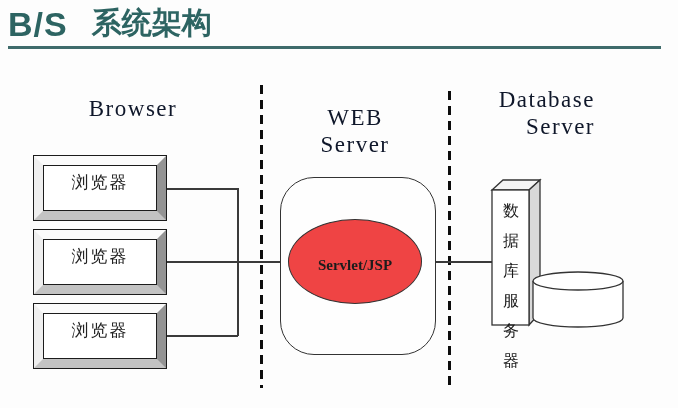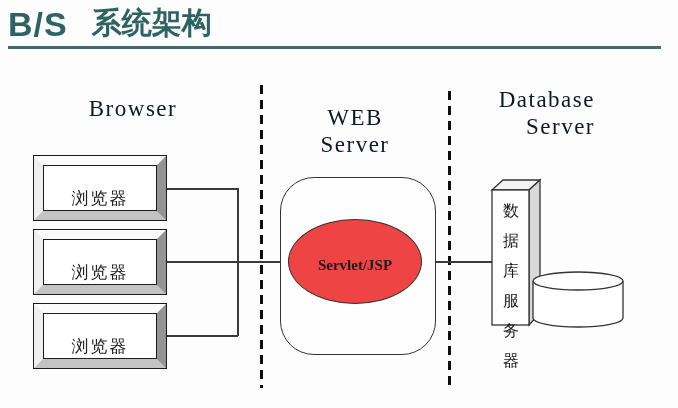--- a/index.html
+++ b/index.html
@@ -55,21 +55,21 @@
   }
   .bbox-1 { top:155px; } .bbox-2 { top:229px; } .bbox-3 { top:303px; }
   .bbox-bevel {
     width:100%; height:100%; box-sizing:border-box;
     border:9px solid; border-color:#fbfbfb #949494 #c3c3c3 #efefef;
   }
   .bbox-inner {
     width:100%; height:100%; box-sizing:border-box;
     border:1px solid #1c1c1c; background:#ffffff;
     display:flex; justify-content:center; align-items:flex-start;
-    padding-top:21px; font-size:17px; color:#222; letter-spacing:2px;
+    padding-top:5px; font-size:17px; color:#222; letter-spacing:2px;
   }
 
   
   .hline, .vline { position:absolute; background:#3a3a3a; }
   .hline { height:1.5px; }
   .vline { width:1.5px; }
   .line-top    { left:167px; top:188px; width:71px; }
   .line-mid    { left:167px; top:261px; width:113px; }
   .line-bottom { left:167px; top:335px; width:71px; }
   .line-coll   { left:237px; top:188px; height:148px; }

